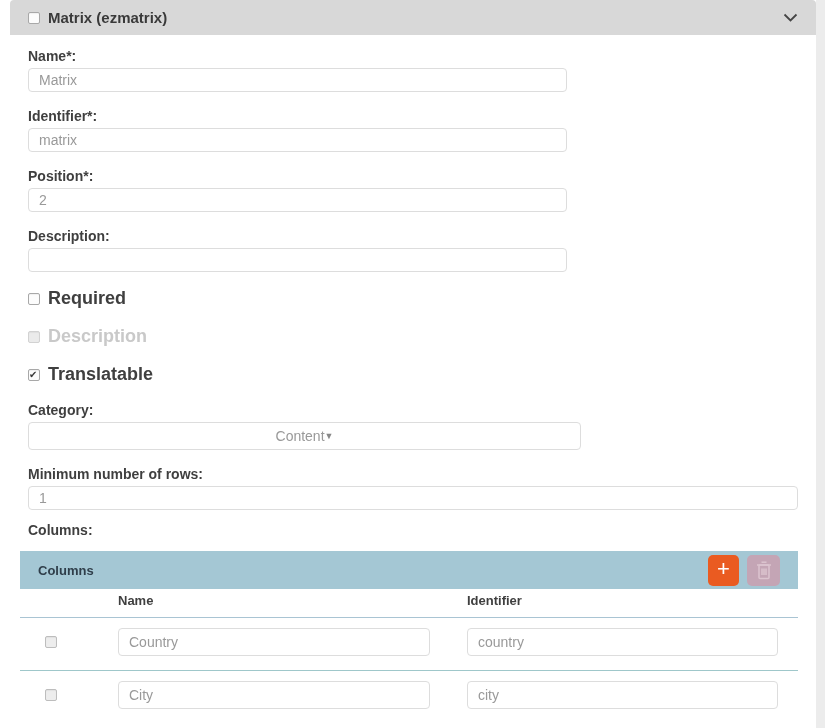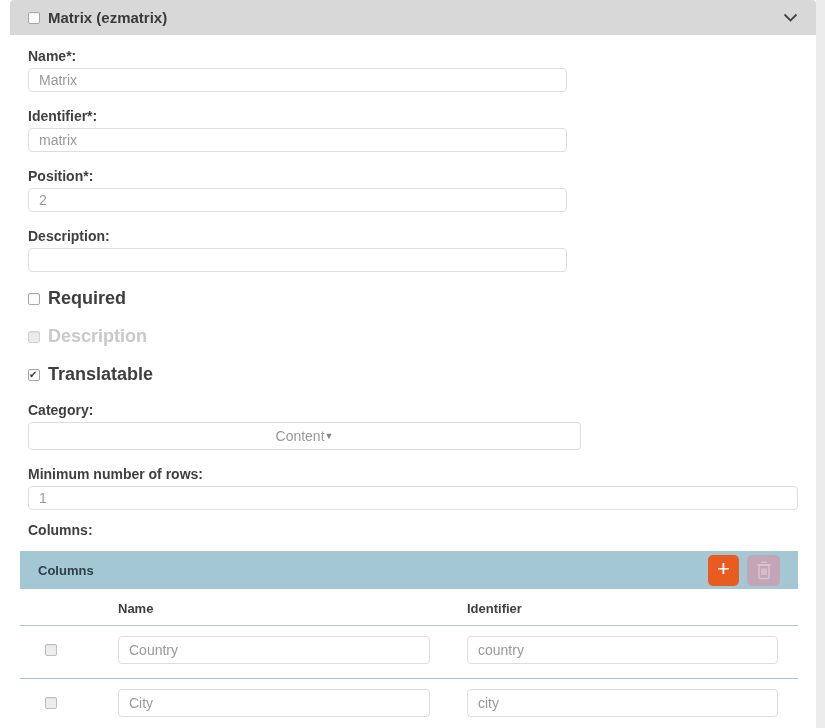--- a/index.html
+++ b/index.html
@@ -64,21 +64,21 @@
     color:#ffffff; font-size:22px; font-family:inherit; line-height:1;
     display:flex; align-items:center; justify-content:center; padding:0 0 2px; cursor:pointer;
   }
   .btn-trash {
     width:33px; height:31px; background:#c4a5b5; border:none; border-radius:5px;
     display:flex; align-items:center; justify-content:center;
   }
 
   .thead {
     display:grid; grid-template-columns:98px 349px auto;
-    padding:12px 20px 9px 0; border-bottom:1px solid #a9c4d3; background:#fff;
+    padding:4px 20px 9px 0; border-bottom:1px solid #a9c4d3; background:#fff;
   }
   .th { font-weight:bold; font-size:13px; color:#3f3f3f; }
   .crow {
     display:grid; grid-template-columns:98px 349px auto; align-items:center;
     padding:10px 20px 14px 0; background:#fff;
   }
   .crow + .crow { border-top:1px solid #9fc7ca; }
   .cb-cell { padding-left:25px; display:flex; align-items:center; }
   .row-input {
     box-sizing:border-box; height:28px; border:1px solid #dddddd; border-radius:4px;

